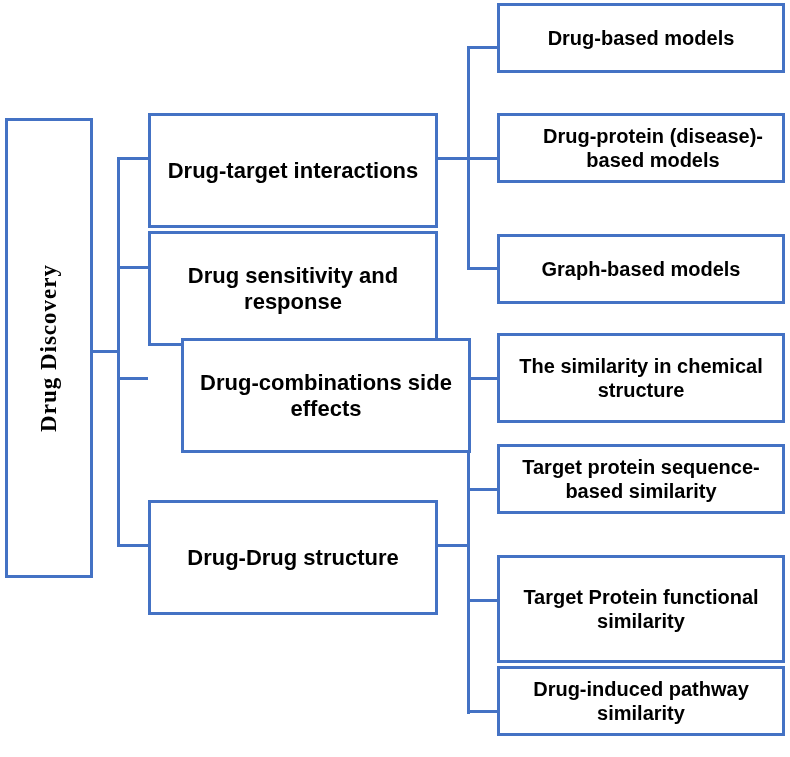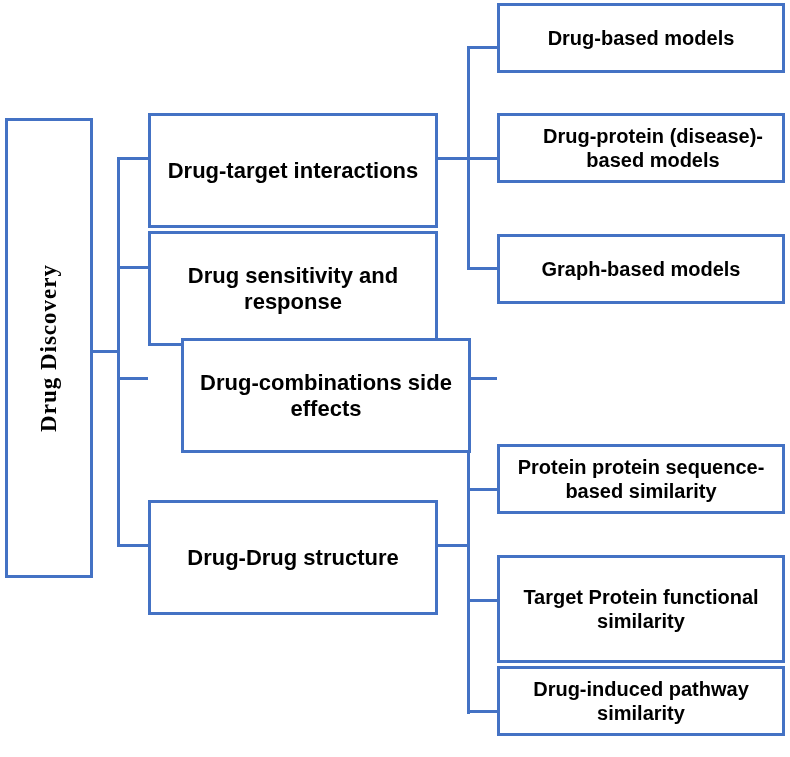--- a/index.html
+++ b/index.html
@@ -104,22 +104,25 @@
   <div class="node leaf-node" style="top:3px;">
     <span>Drug-based models</span>
   </div>
   <div class="node leaf-node" style="top:113px;padding-left:32px;">
     <span>Drug-protein (disease)-based models</span>
   </div>
   <div class="node leaf-node" style="top:209px;margin-top:25px;">
     <span>Graph-based models</span>
   </div>
 
+  <div class="node leaf-node" style="top:333px; height:90px;">
+    <span>The similarity in chemical structure</span>
+  </div>
   <div class="node leaf-node" style="top:444px;">
-    <span>Protein protein sequence-based similarity</span>
+    <span>Target protein sequence-based similarity</span>
   </div>
   <div class="node leaf-node" style="top:555px; height:108px;">
     <span>Target Protein functional similarity</span>
   </div>
   <div class="node leaf-node" style="top:666px;">
     <span>Drug-induced pathway similarity</span>
   </div>
 
 </div>
 

